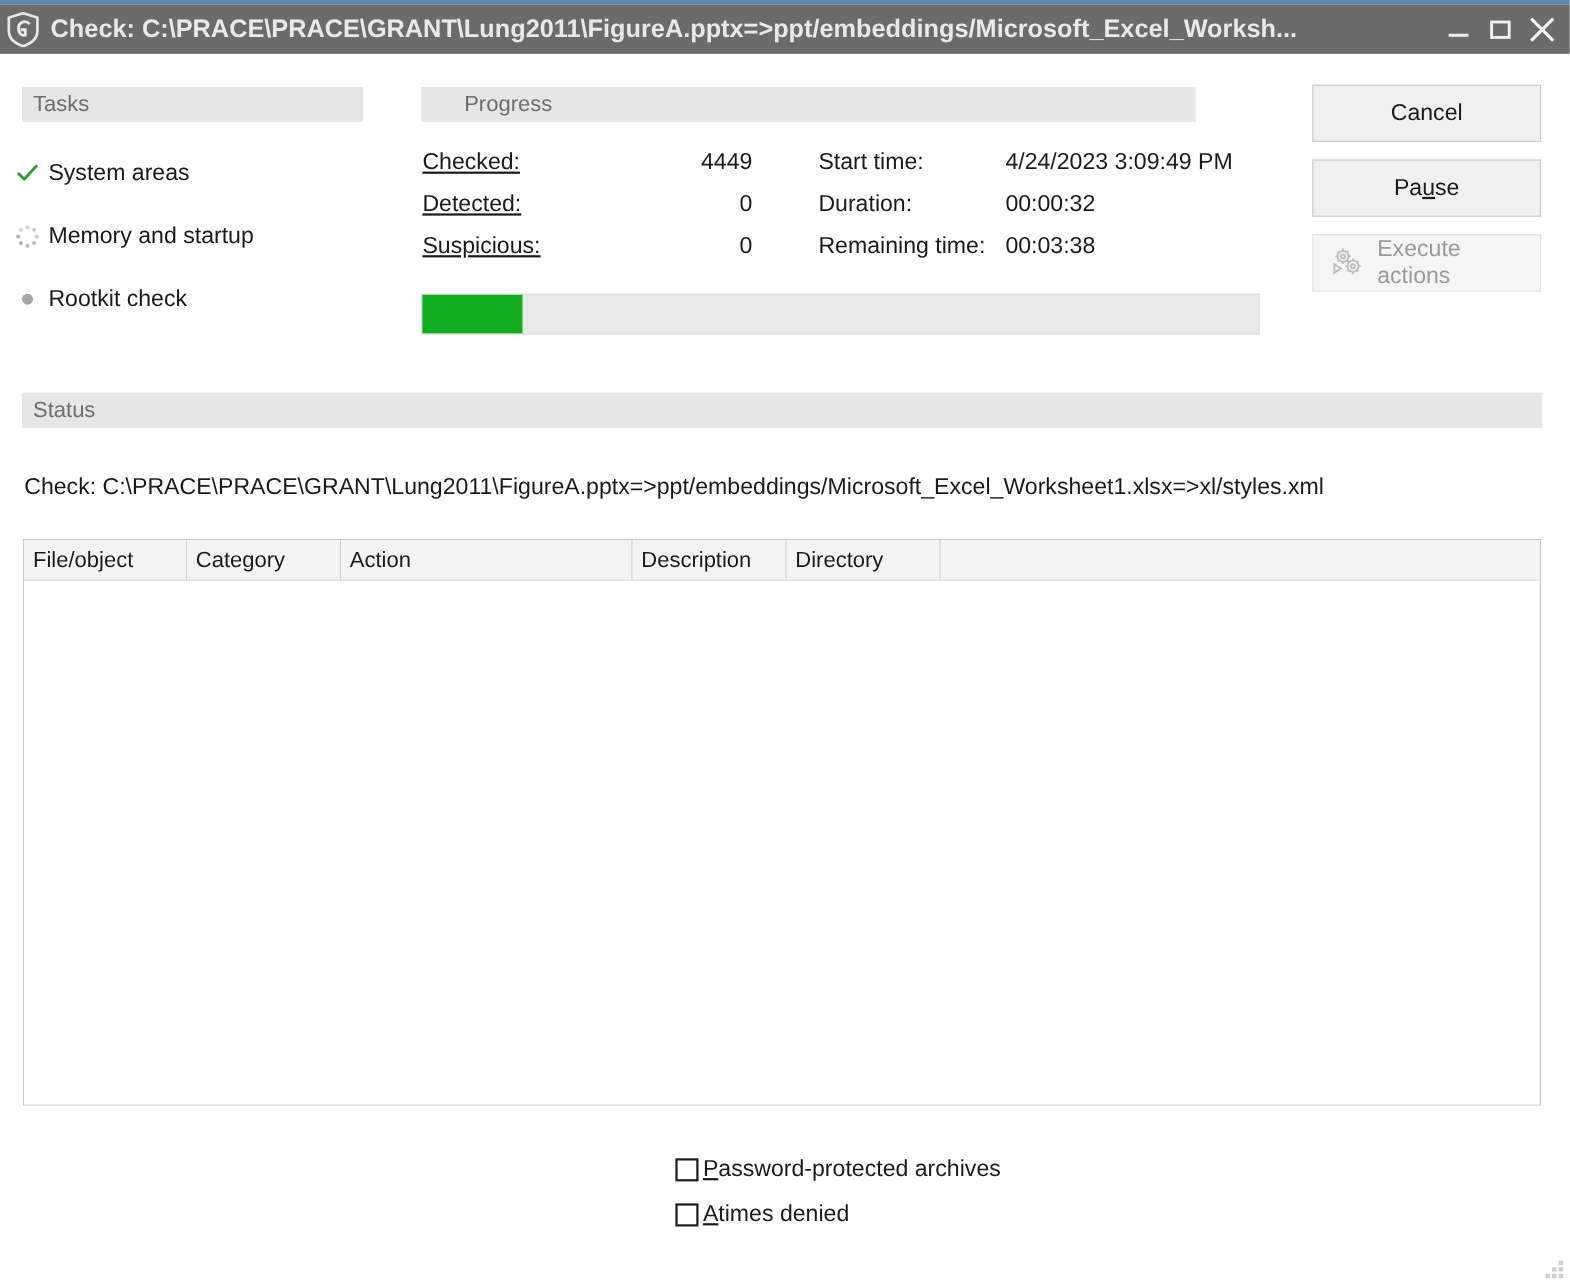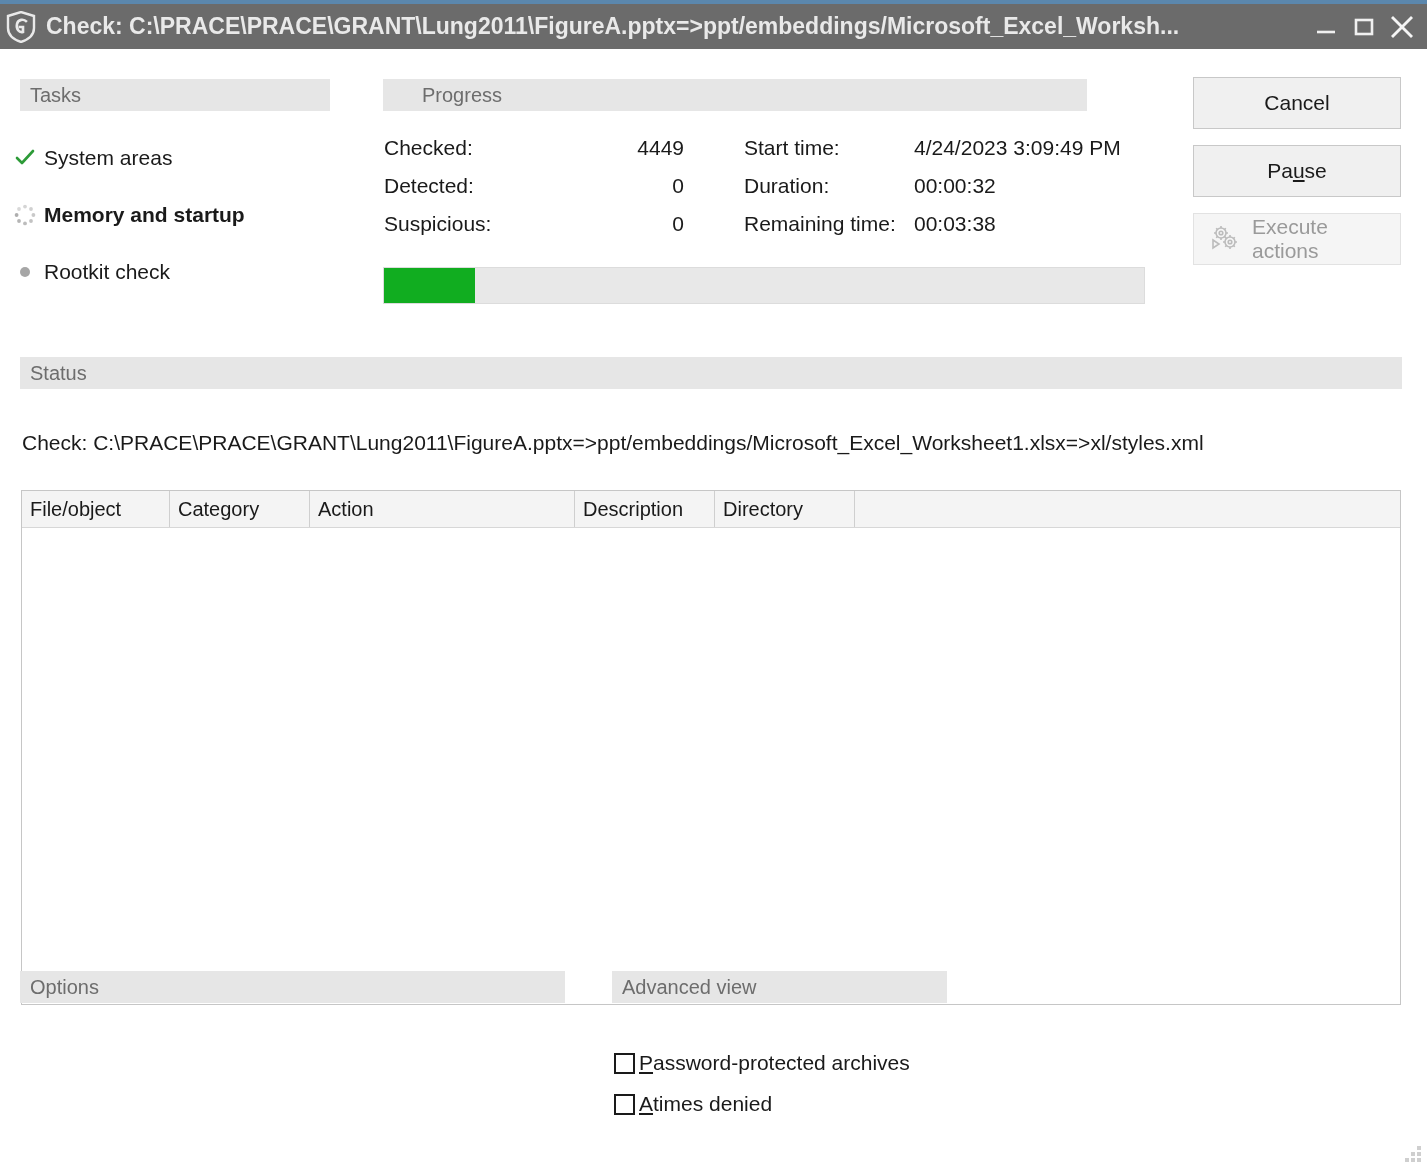--- a/index.html
+++ b/index.html
@@ -92,32 +92,32 @@
     height: 57px;
     font-size: 21px;
     color: #1a1a1a;
   }
   .task-row .t-icon {
     width: 30px;
     flex: 0 0 30px;
     display: flex; align-items: center; justify-content: center;
   }
   .task-row .t-label { margin-left: 4px; }
-  .task-row.active .t-label { font-weight: bold; }
+  .task-row.active .t-label { font-weight: normal; }
 
   
   #progress-head { left: 383px; top: 30px; width: 704px; height: 32px; padding-left: 39px; }
   .prog-grid {
     position: absolute;
     left: 384px; top: 80px;
     width: 760px;
     font-size: 21px;
   }
   .prog-row { display: flex; height: 38px; align-items: center; }
-  .pg-label { width: 200px; flex: 0 0 200px; }
+  .pg-label { width: 200px; flex: 0 0 200px; text-decoration: underline; }
   .pg-val   { width: 100px; flex: 0 0 100px; text-align: right; }
   .pg-label2{ width: 230px; flex: 0 0 230px; padding-left: 60px; box-sizing: border-box; }
   .pg-val2  { flex: 1 1 auto; }
 
   .progressbar {
     position: absolute;
     left: 383px; top: 218px;
     width: 762px; height: 37px;
     background: #e8e8e8;
     border: 1px solid #dcdcdc;
@@ -382,24 +382,22 @@
         <div class="th" style="width: 148px; flex: 0 0 148px;">File/object</div>
         <div class="th" style="width: 140px; flex: 0 0 140px;">Category</div>
         <div class="th" style="width: 265px; flex: 0 0 265px;">Action</div>
         <div class="th" style="width: 140px; flex: 0 0 140px; text-align: right;">Description</div>
         <div class="th" style="width: 140px; flex: 0 0 140px;">Directory</div>
         <div class="th" style="width: 545px; flex: 0 0 545px;"></div>
       </div>
     <div class="tbody" id="results-tbody"></div>
   </div>
 
-  <div class="sec-head" id="options-head">Options</div>
-
-
-  <div class="sec-head" id="advanced-head">Advanced view</div>
+
+
 
   <div class="check-row" id="adv-password">
     <span class="cbox"></span>
     <span class="clabel"><span class="accel">P</span><span>assword-protected archives</span></span>
   </div>
 
   <div class="check-row" id="adv-access">
     <span class="cbox"></span>
     <span class="clabel"><span class="accel">A</span><span>times denied</span></span>
   </div>

